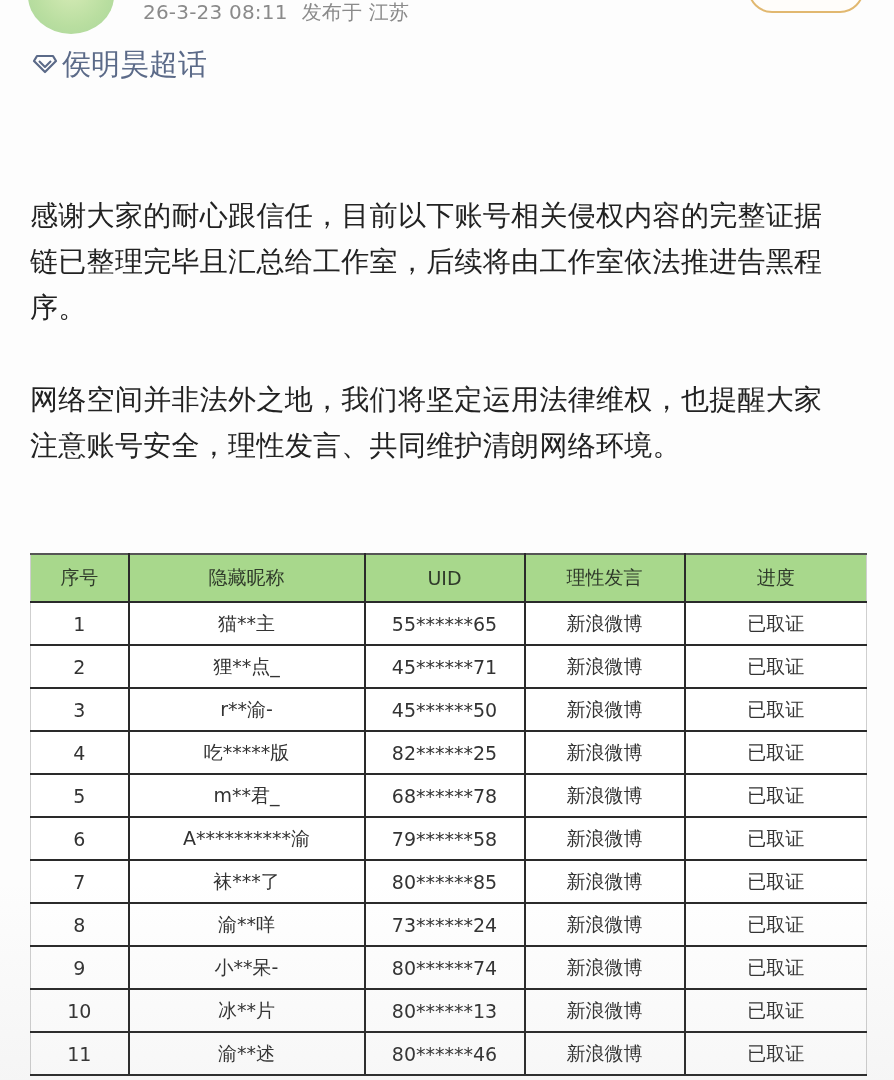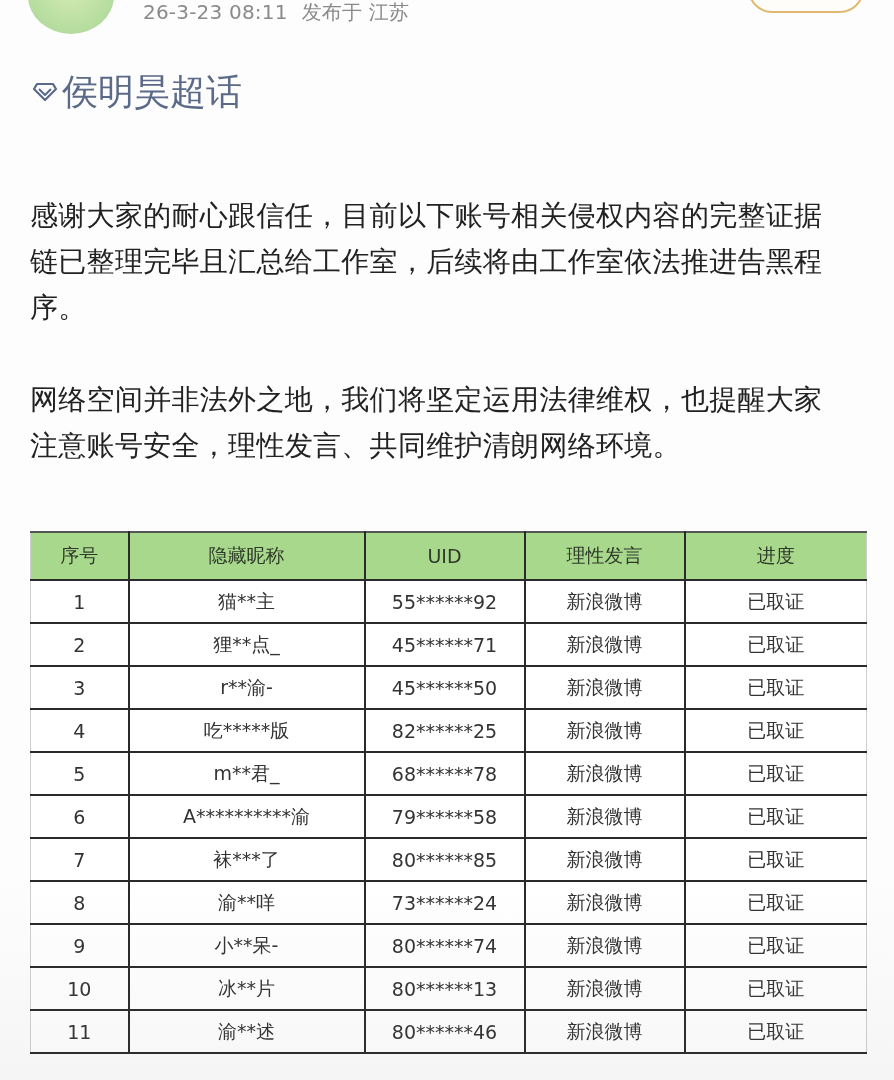--- a/index.html
+++ b/index.html
@@ -23,40 +23,40 @@
       line-height: 28px;
     }
     .meta .sep { display: inline-block; width: 14px; }
     .follow-btn {
       position: absolute; left: 748px; top: -40px;
       width: 116px; height: 53px; border-radius: 24px;
       border: 2px solid #e1b870; background: #fffdfa;
     }
 
     .topic {
-      position: absolute; left: 32px; top: 72px;
+      position: absolute; left: 32px; top: 44px;
       display: flex; align-items: center;
-      font-size: 36px; color: #5b6a88; line-height: 40px;
+      font-size: 29px; color: #5b6a88; line-height: 40px;
     }
     .topic svg { width: 26px; height: 22px; margin-right: 4px; }
     .title {
       position: absolute; left: 30px; top: 106px;
       font-size: 29px; color: #222; line-height: 40px;
     }
     .para {
       position: absolute; left: 30px; width: 820px;
       font-size: 28px; color: #222; line-height: 46px;
       letter-spacing: 0.3px;
     }
     .p1 { top: 193px; }
     .p2 { top: 377px; }
 
     
     .tbl-wrap {
-      position: absolute; left: 30px; top: 531px;
+      position: absolute; left: 30px; top: 553px;
       width: 836px;
     }
     table {
       border-collapse: collapse; width: 836px; table-layout: fixed;
       font-family: "DejaVu Sans", "Liberation Sans", sans-serif;
     }
     th, td {
       border: 2px solid #2a2a2a;
       text-align: center; vertical-align: middle;
       font-size: 19px; color: #333; font-weight: normal;
@@ -121,21 +121,21 @@
           <th>隐藏昵称</th>
           <th>UID</th>
           <th>理性发言</th>
           <th>进度</th>
         </tr>
       </thead>
       <tbody>
         <tr>
           <td>1</td>
           <td>猫**主</td>
-          <td>55******92</td>
+          <td>55******65</td>
           <td>新浪微博</td>
           <td>已取证</td>
         </tr>
         <tr>
           <td>2</td>
           <td>狸**点_</td>
           <td>45******71</td>
           <td>新浪微博</td>
           <td>已取证</td>
         </tr>

